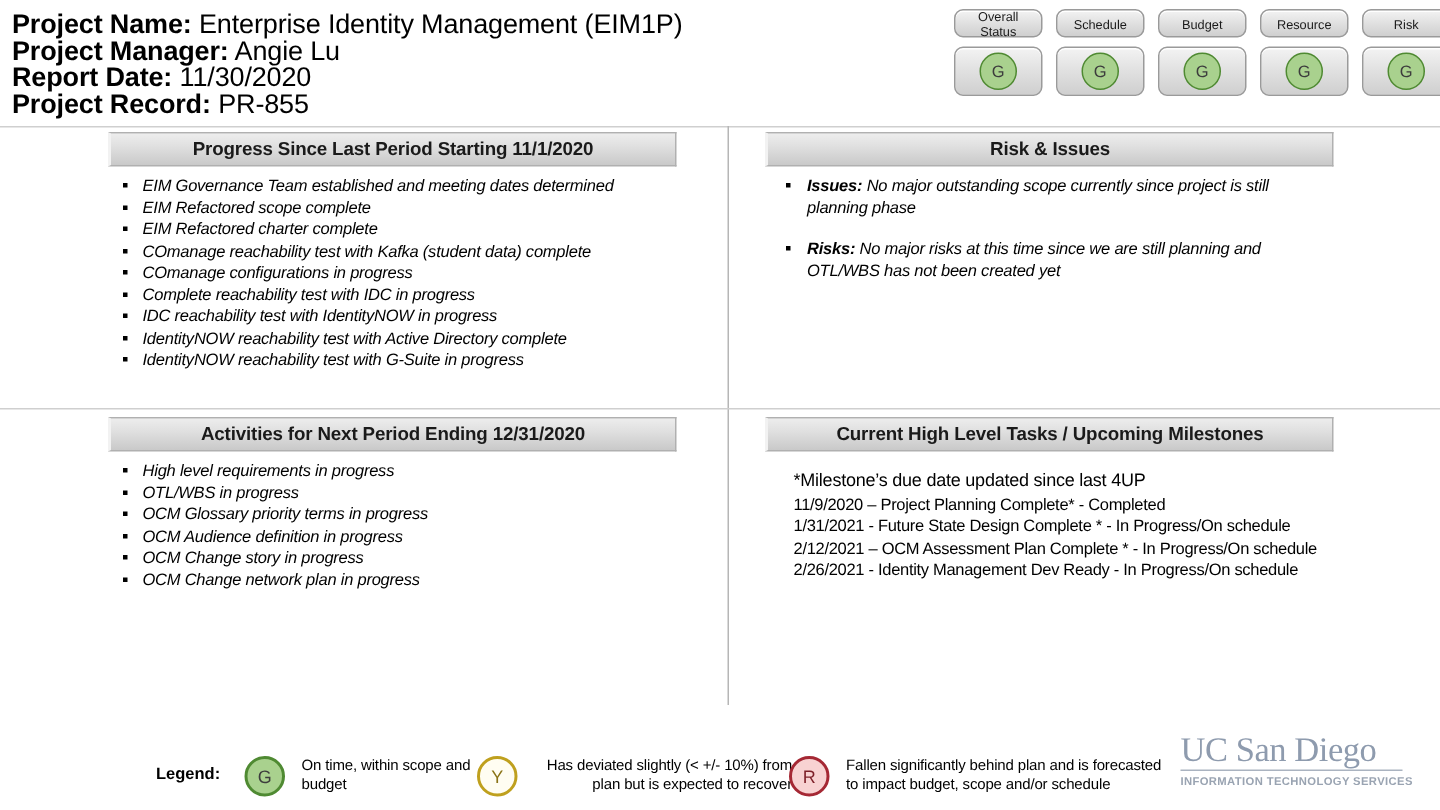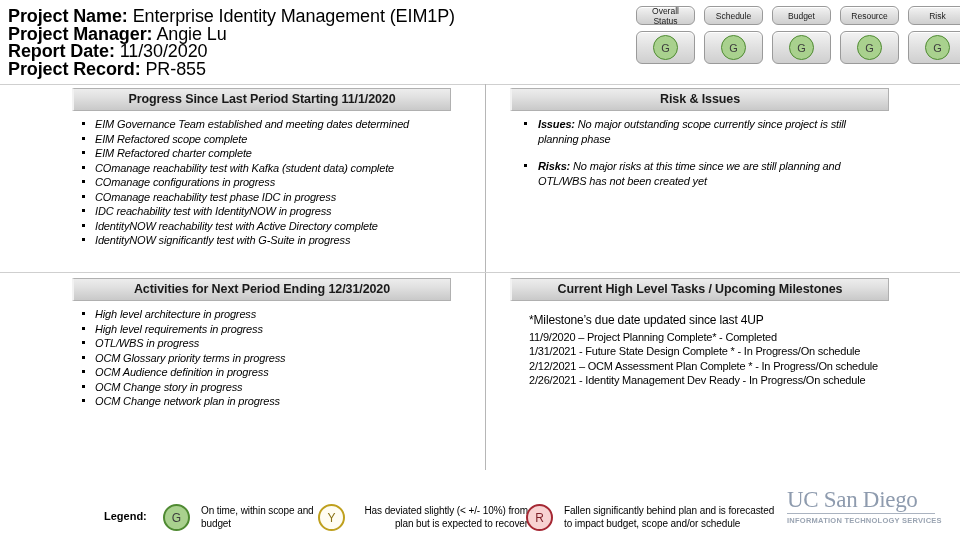--- a/index.html
+++ b/index.html
@@ -338,24 +338,24 @@
 
 <div class="panel" id="panel-progress">
   <div class="panel-title">Progress Since Last Period Starting 11/1/2020</div>
   <div class="list-wrap">
     <ul class="bullets">
       <li>EIM Governance Team established and meeting dates determined</li>
       <li>EIM Refactored scope complete</li>
       <li>EIM Refactored charter complete</li>
       <li>COmanage reachability test with Kafka (student data) complete</li>
       <li>COmanage configurations in progress</li>
-      <li>COmanage reachability test phase IDC in progress</li>
+      <li>Complete reachability test with IDC in progress</li>
       <li>IDC reachability test with IdentityNOW in progress</li>
       <li>IdentityNOW reachability test with Active Directory complete</li>
-      <li>IdentityNOW significantly test with G-Suite in progress</li>
+      <li>IdentityNOW reachability test with G-Suite in progress</li>
     </ul>
   </div>
 </div>
 
 <div class="panel" id="panel-risk">
   <div class="panel-title">Risk &amp; Issues</div>
   <div class="list-wrap">
     <ul class="bullets">
       <li>
         <span class="lead">Issues:</span><span> No major outstanding scope currently since project is still planning phase</span>
@@ -364,21 +364,20 @@
         <span class="lead">Risks:</span><span> No major risks at this time since we are still planning and OTL/WBS has not been created yet</span>
       </li>
     </ul>
   </div>
 </div>
 
 <div class="panel" id="panel-activities">
   <div class="panel-title">Activities for Next Period Ending 12/31/2020</div>
   <div class="list-wrap">
     <ul class="bullets">
-      <li>High level architecture in progress</li>
       <li>High level requirements in progress</li>
       <li>OTL/WBS in progress</li>
       <li>OCM Glossary priority terms in progress</li>
       <li>OCM Audience definition in progress</li>
       <li>OCM Change story in progress</li>
       <li>OCM Change network plan in progress</li>
     </ul>
   </div>
 </div>
 

